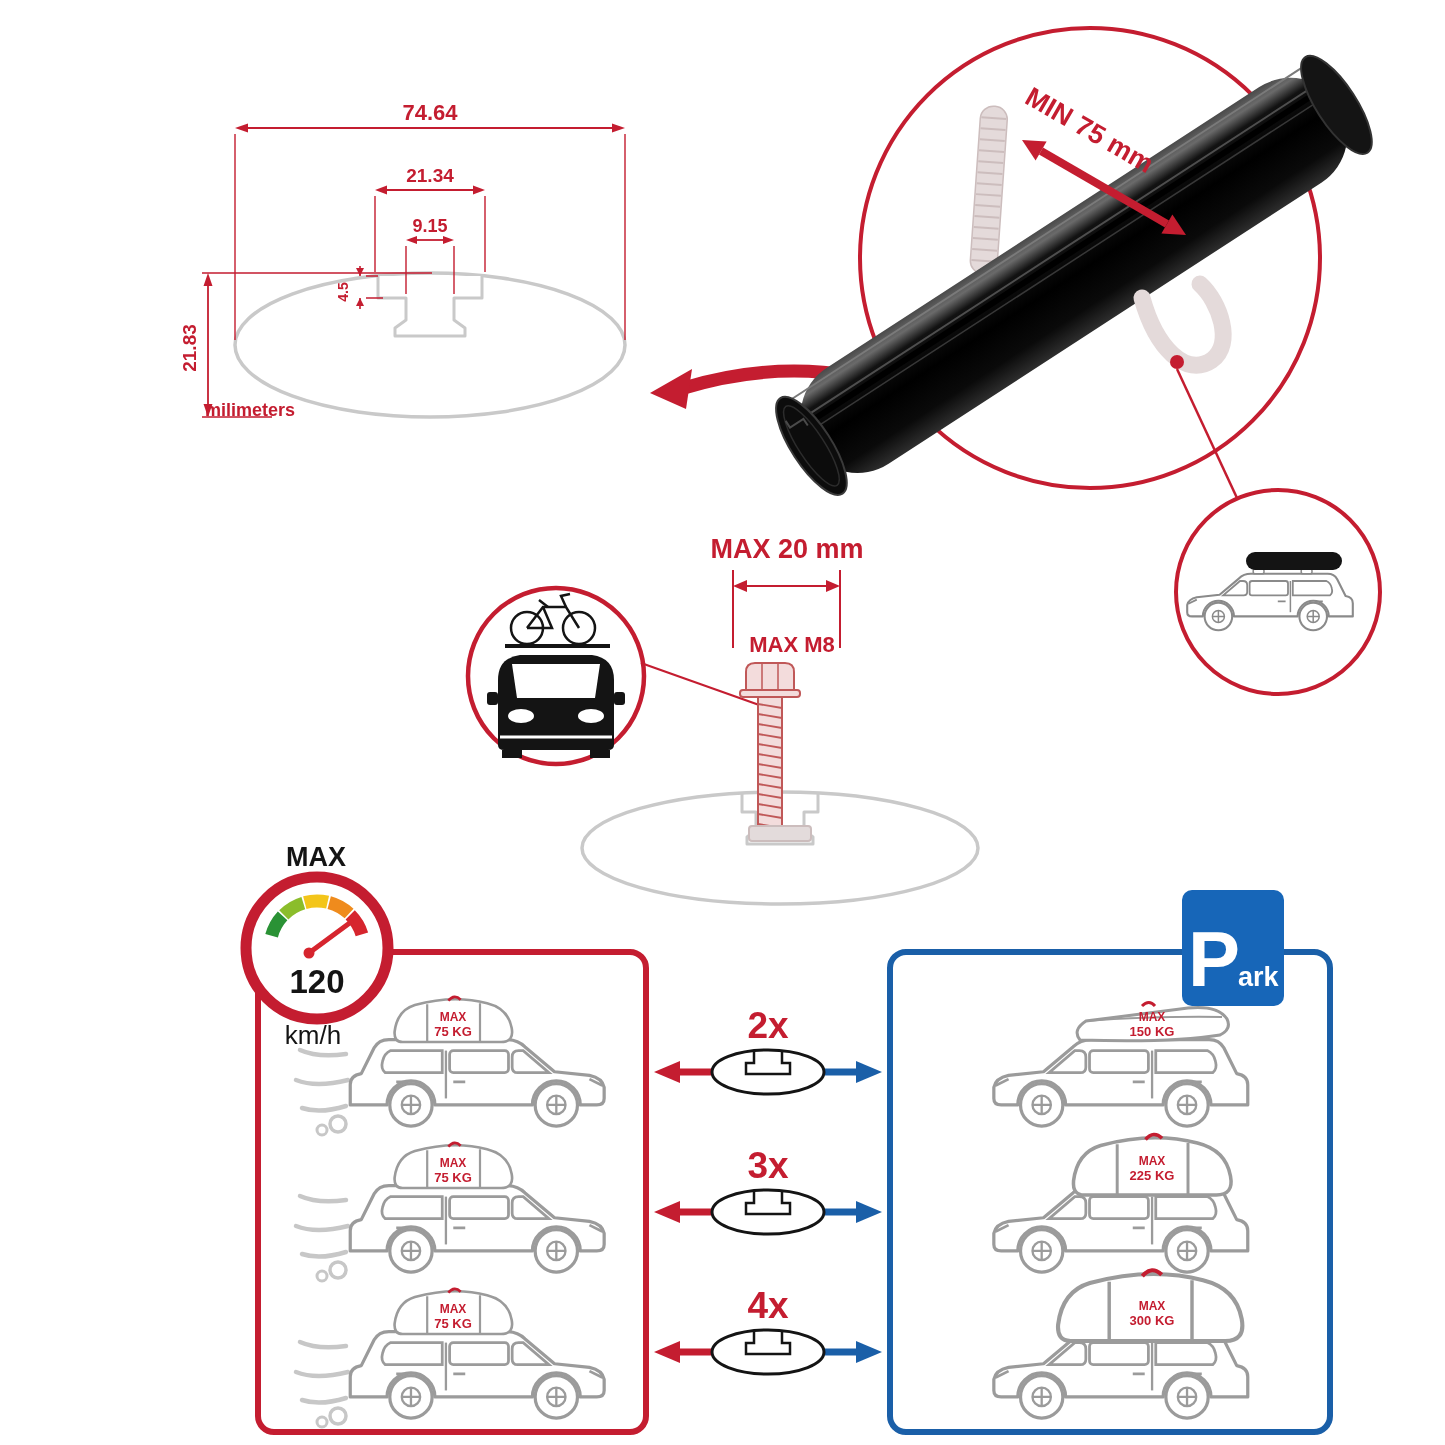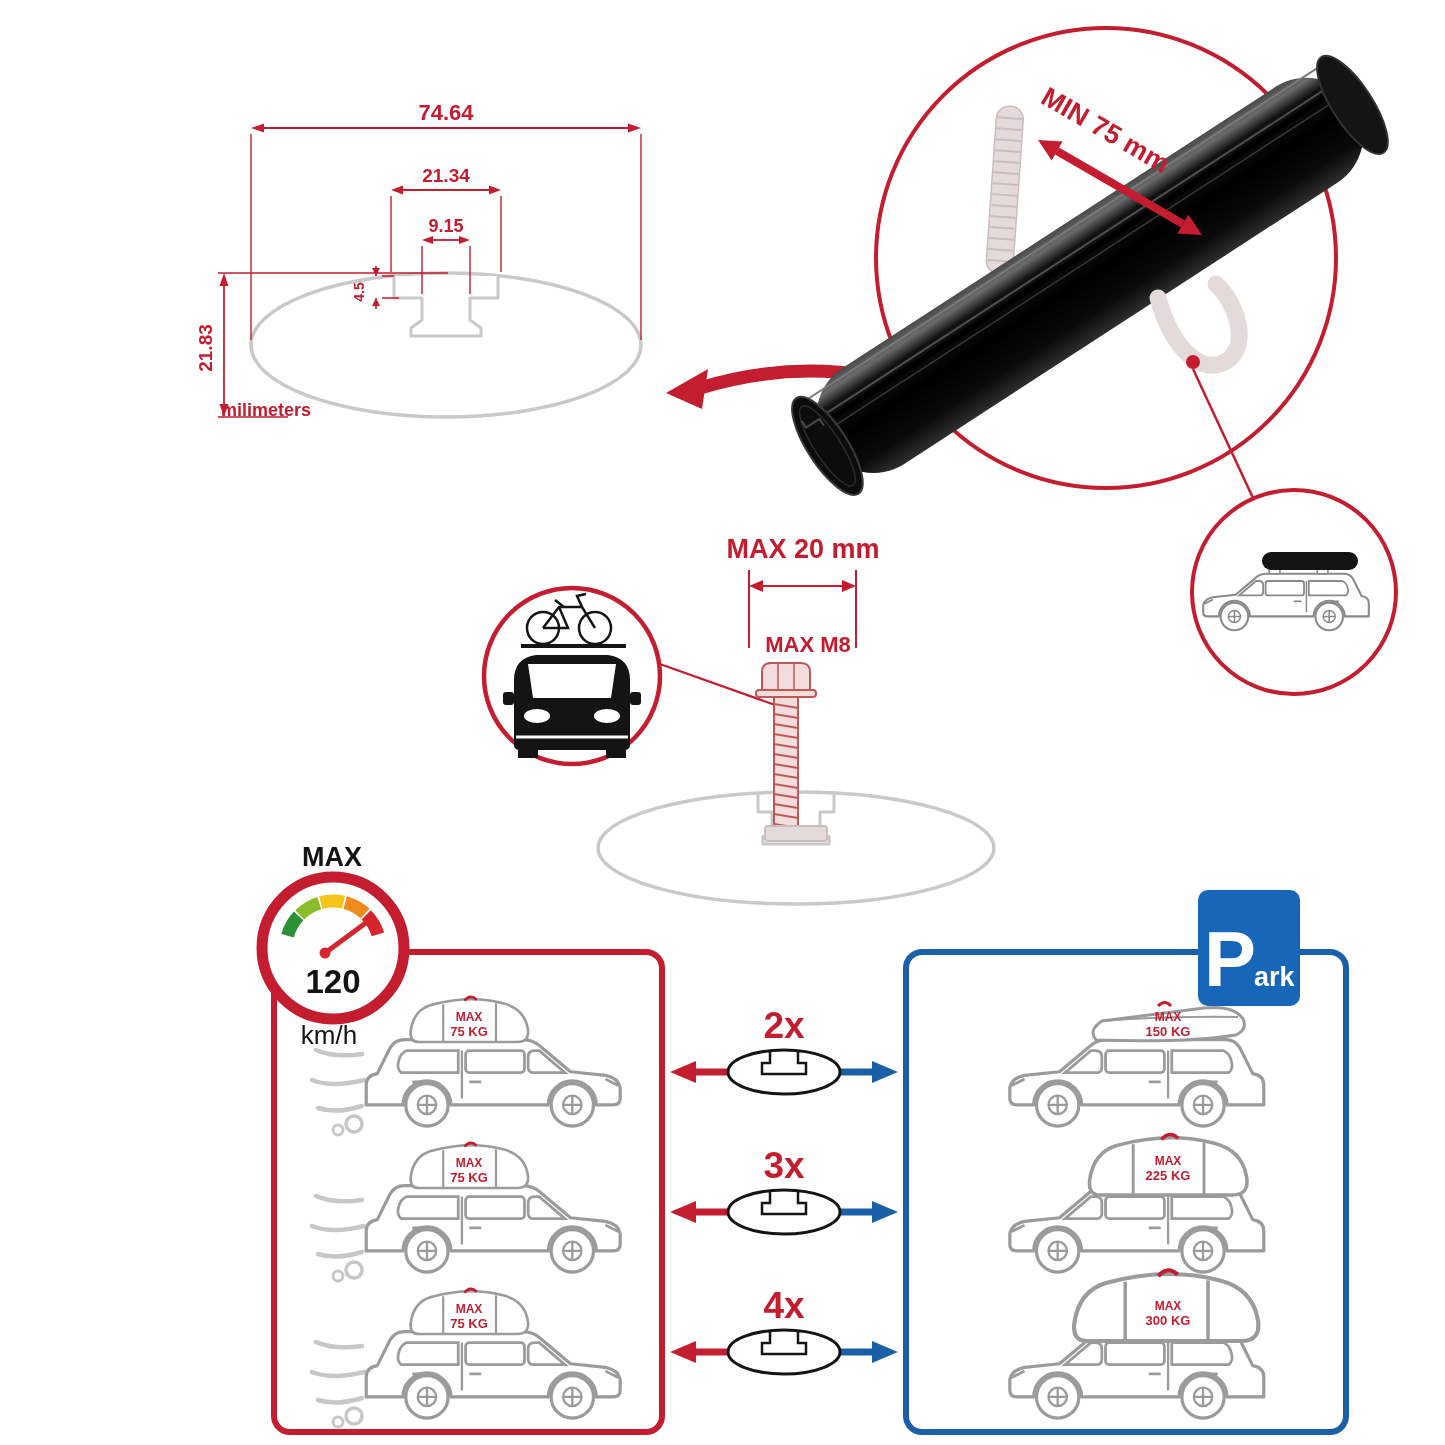--- a/index.html
+++ b/index.html
@@ -1,16 +1,16 @@
 <!DOCTYPE html>
 <html><head>
 <meta charset="utf-8">
 <style>
   html,body{margin:0;padding:0;background:#fff;}
-  #stage{position:relative;width:1399px;height:1445px;background:#fff;overflow:hidden;margin-left:16px;}
+  #stage{position:relative;width:1399px;height:1445px;background:#fff;overflow:hidden;}
   svg{display:block;}
   text{font-family:"Liberation Sans","DejaVu Sans",sans-serif;}
   .rt{fill:#c41d30;font-weight:bold;}
   .kt{fill:#141414;font-weight:bold;}
   .kn{fill:#141414;}
   .wt{fill:#ffffff;font-weight:bold;}
   .rs{stroke:#c41d30;}
   .rf{fill:#c41d30;}
   .bf{fill:#1a5fa8;}
   .gs{stroke:#c9c9c9;}

